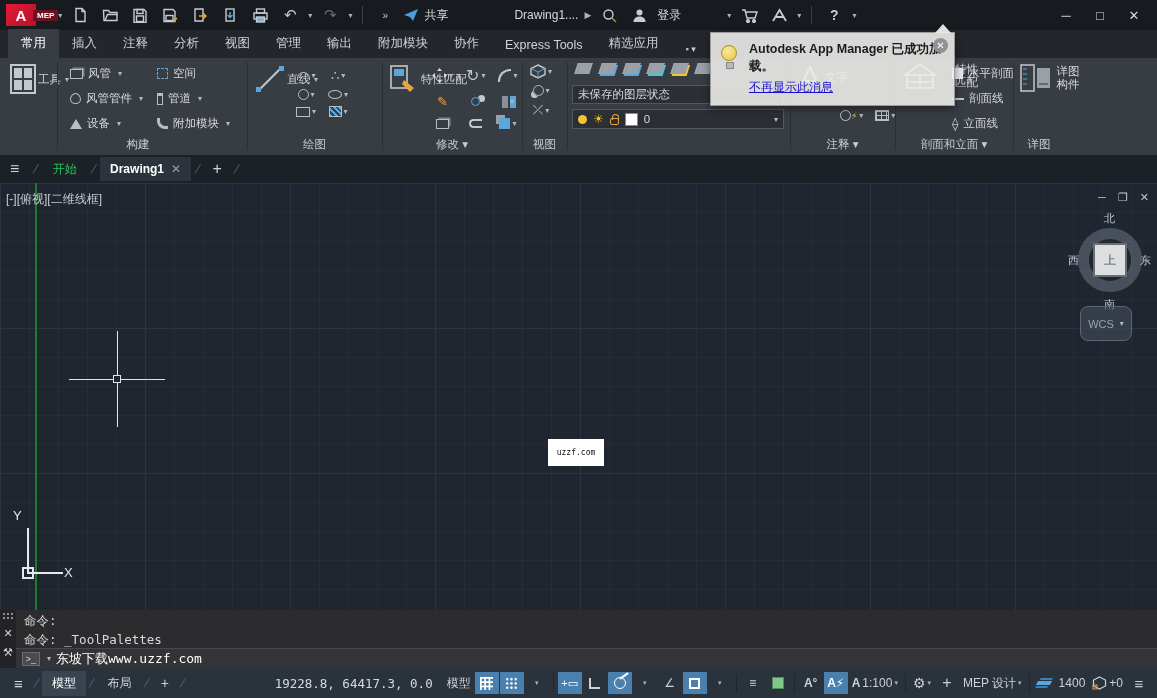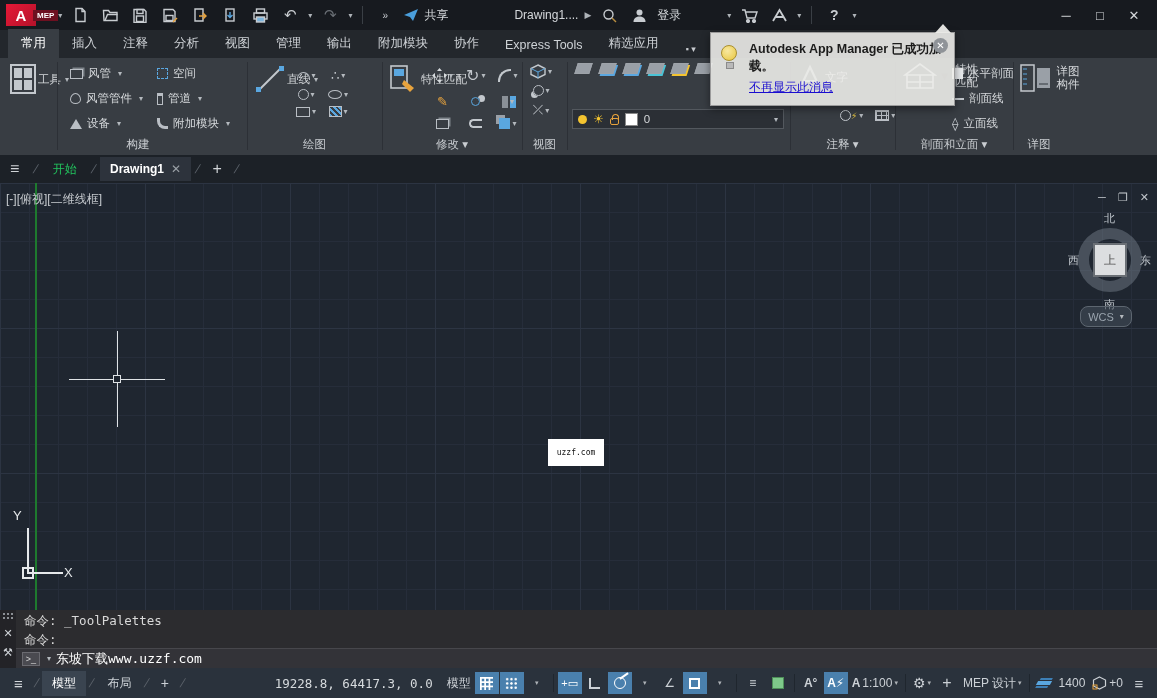--- a/index.html
+++ b/index.html
@@ -97,21 +97,21 @@
   .watermark { position:absolute; left:548px; top:256px; width:56px; height:27px; background:#fff; color:#111;
     display:flex; align-items:center; justify-content:center; font-size:8px; }
   .viewcube { position:absolute; left:1068px; top:28px; width:84px; height:110px; }
   .vc-ring { position:absolute; left:10px; top:17px; width:64px; height:64px; border-radius:50%; border:11px solid rgba(150,160,172,0.35); }
   .vc-face { position:absolute; left:25px; top:32px; width:34px; height:34px; background:#dcdee0; border:2px solid #6a6f75;
     color:#555; display:flex; align-items:center; justify-content:center; font-size:12px; }
   .vc-n { position:absolute; left:36px; top:0; color:#c2c8ce; font-size:11px; }
   .vc-s { position:absolute; left:36px; top:86px; color:#c2c8ce; font-size:11px; }
   .vc-w { position:absolute; left:0px; top:42px; color:#c2c8ce; font-size:11px; }
   .vc-e { position:absolute; left:72px; top:42px; color:#c2c8ce; font-size:11px; }
-  .wcs { position:absolute; left:1080px; top:123px; width:52px; height:21px; background:rgba(70,80,92,0.55);
+  .wcs { position:absolute; left:1080px; top:123px; width:52px; height:35px; background:rgba(70,80,92,0.55);
     border:1px solid #5d6670; border-radius:8px; color:#9aa4ae; font-size:11px; display:flex; align-items:center; justify-content:center; gap:4px; }
   .ucs-yline { position:absolute; left:27px; top:345px; width:2px; height:44px; background:#e6e9eb; }
   .ucs-xline { position:absolute; left:27px; top:389px; width:36px; height:2px; background:#e6e9eb; }
   .ucs-box { position:absolute; left:22px; top:384px; width:12px; height:12px; border:2px solid #e6e9eb; }
   .ucs-y { position:absolute; left:13px; top:325px; color:#e6e9eb; font-size:13px; }
   .ucs-x { position:absolute; left:64px; top:382px; color:#e6e9eb; font-size:13px; }
 
   
   .cmd { position:absolute; left:0; top:610px; width:1157px; height:58px; background:#2c2c2f; display:flex; }
   .cmd-strip { width:16px; background:#232327; display:flex; flex-direction:column; align-items:center; padding-top:2px; gap:6px; }
@@ -423,20 +423,23 @@
     <div class="panel-sep" style="left:567px"></div>
 
     <div class="rowitem" style="left:576px;top:5px;gap:9px">
       <span class="lyr-ico"></span>
       <span class="lyr-ico" style="box-shadow:2px 2px 0 0 #5aa7e0"></span>
       <span class="lyr-ico" style="box-shadow:2px 2px 0 0 #5aa7e0"></span>
       <span class="lyr-ico" style="box-shadow:2px 2px 0 0 #49c3d6"></span>
       <span class="lyr-ico" style="box-shadow:2px 2px 0 0 #f4c430"></span>
       <span class="lyr-ico"></span>
     </div>
+    <div class="combo" style="position:absolute;left:572px;top:27px;width:212px;height:19px">
+      <span>未保存的图层状态</span>
+    </div>
     <div class="combo" style="position:absolute;left:572px;top:51px;width:212px;height:20px;gap:6px">
       <span class="bulb"></span>
       <span class="sun">☀</span>
       <span class="lock"></span>
       <span class="swatch"></span>
       <span>0</span>
       <span class="small-dd" style="margin-left:auto">▾</span>
     </div>
     <div class="panel-sep" style="left:790px"></div>
 
@@ -545,22 +548,22 @@
     <div class="ucs-x">X</div>
   </div>
 
   <div class="cmd">
     <div class="cmd-strip">
       <div class="grip"></div>
       <div class="cmd-x">✕</div>
       <div class="cmd-wrench">⚒</div>
     </div>
     <div class="cmd-main">
+      <div class="cmd-hist mono">命令:</div>
       <div class="cmd-hist mono">命令: _ToolPalettes</div>
-      <div class="cmd-hist mono">命令:</div>
       <div class="cmd-input">
         <span class="prompt-ico">&gt;_</span>
         <span class="small-dd">▾</span>
         <span class="mono">东坡下载www.uzzf.com</span>
       </div>
     </div>
   </div>
 
   <div class="statusbar">
     <div class="sb-burger">≡</div>

